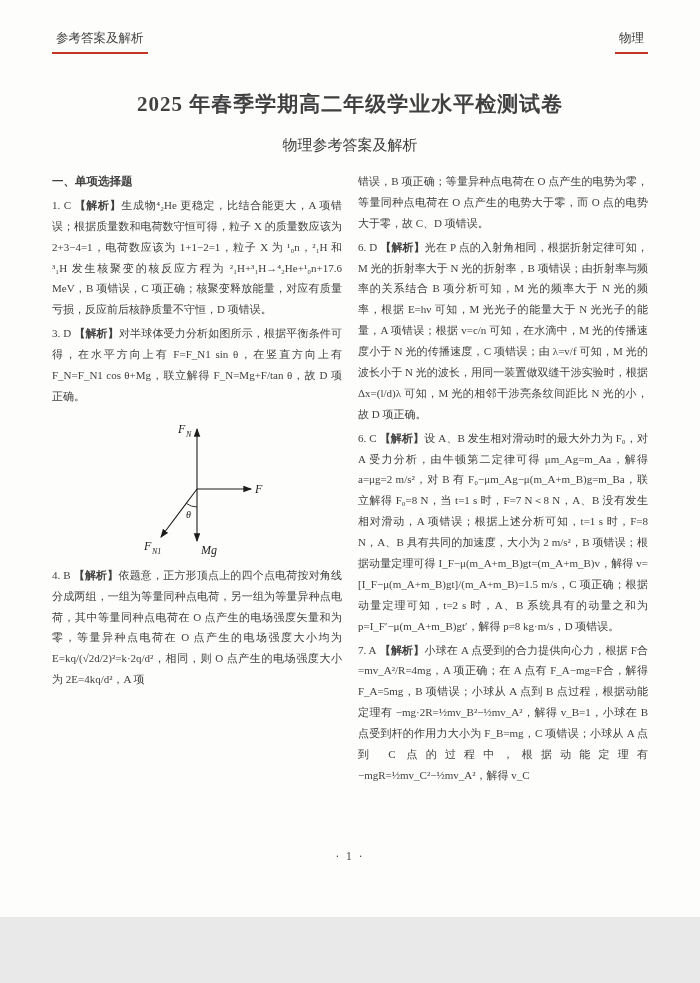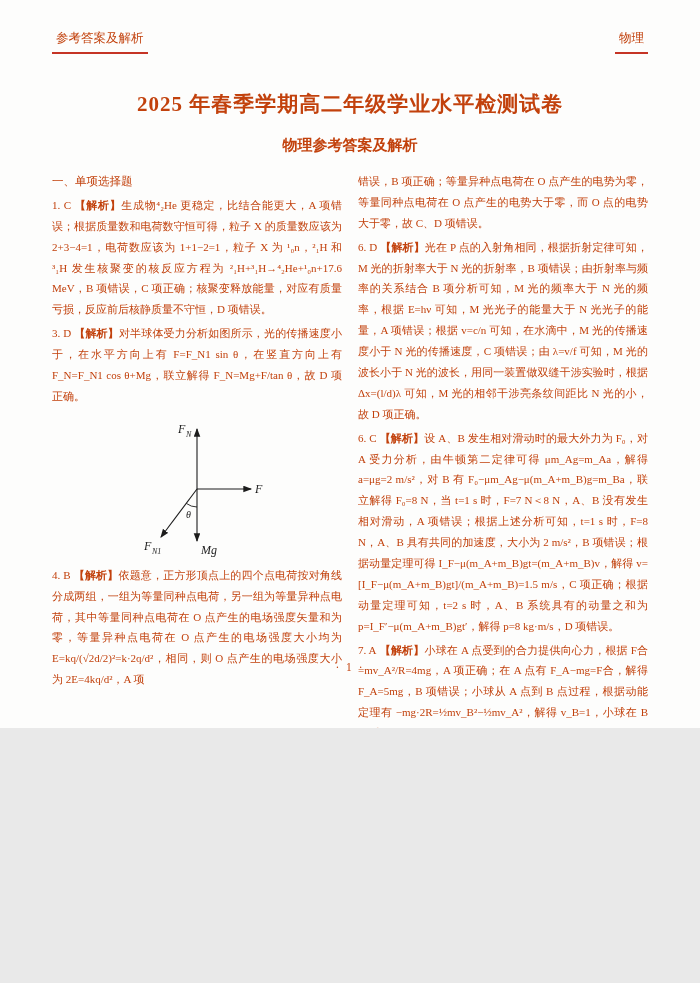--- a/index.html
+++ b/index.html
@@ -1,24 +1,24 @@
 <!DOCTYPE html>
 <html><head>
 <meta charset="utf-8">
 <style>
   html,body { margin:0; padding:0; background:#e9e9e9; }
   .page {
     position:relative;
-    width:700px; height:728px;
+    width:700px; height:917px;
     margin:0 auto;
     background:#fdfdfc;
     box-sizing:border-box;
     padding:30px 52px 40px 52px;
     font-family:"Liberation Serif","DejaVu Serif",serif;
-    color:#c2410c;
+    color:#404040;
     overflow:hidden;
     outline:1px solid #cfcfcf;
   }
   .header {
     display:flex; justify-content:space-between; align-items:flex-end;
     font-size:12.5px;
   }
   .hdr {
     display:inline-block;
     padding:0 4px 5px 4px;
@@ -28,37 +28,37 @@
     margin:36px 0 0 0;
     text-align:center;
     font-size:21px;
     font-weight:bold;
     letter-spacing:1px;
   }
   .subtitle {
     margin:18px 0 0 0;
     text-align:center;
     font-size:15px;
-    font-weight:bold;
+    font-weight:normal;
     font-family:"Liberation Sans","DejaVu Sans",sans-serif;
   }
   .columns {
     display:flex;
     gap:16px;
     margin-top:16px;
   }
   .col {
     flex:1 1 0;
     font-size:11px;
     line-height:1.9;
     text-align:justify;
   }
   .section-header {
     font-family:"Liberation Sans","DejaVu Sans",sans-serif;
-    font-weight:normal;
+    font-weight:bold;
     font-size:11.5px;
     margin-bottom:2px;
   }
   .item { margin:0 0 3px 0; }
   .num { margin-right:3px; }
   .marker {
     font-family:"Liberation Sans","DejaVu Sans",sans-serif;
     font-weight:bold;
   }
   .figure {
@@ -96,21 +96,21 @@
 
     <div class="col">
       <div class="section-header">一、单项选择题</div>
 
       <p class="item">
         <span class="num">1. C</span><span class="marker">【解析】</span><span>生成物⁴₂He 更稳定，比结合能更大，A 项错误；根据质量数和电荷数守恒可得，粒子 X 的质量数应该为 2+3−4=1，电荷数应该为 1+1−2=1，粒子 X 为 ¹₀n，²₁H 和 ³₁H 发生核聚变的核反应方程为 ²₁H+³₁H→⁴₂He+¹₀n+17.6 MeV，B 项错误，C 项正确；核聚变释放能量，对应有质量亏损，反应前后核静质量不守恒，D 项错误。</span>
       </p>
 
 
       <p class="item">
-        <span class="num">3. D</span><span class="marker">【解析】</span><span>对半球体受力分析如图所示，光的传播速度小于，在水平方向上有 F=F_N1 sin θ，在竖直方向上有 F_N=F_N1 cos θ+Mg，联立解得 F_N=Mg+F/tan θ，故 D 项正确。</span>
+        <span class="num">3. D</span><span class="marker">【解析】</span><span>对半球体受力分析如图所示，根据平衡条件可得，在水平方向上有 F=F_N1 sin θ，在竖直方向上有 F_N=F_N1 cos θ+Mg，联立解得 F_N=Mg+F/tan θ，故 D 项正确。</span>
       </p>
 
       <div class="figure">
         <svg width="150" height="148" viewBox="0 0 150 148">
           <defs>
             <marker id="ah" markerWidth="9" markerHeight="8" refX="7" refY="3" orient="auto">
               <path d="M0,0 L8,3 L0,6 z" fill="#1c1c1c"></path>
             </marker>
           </defs>
           <line x1="75" y1="78" x2="75" y2="18" stroke="#1c1c1c" stroke-width="1.1" marker-end="url(#ah)"></line>

